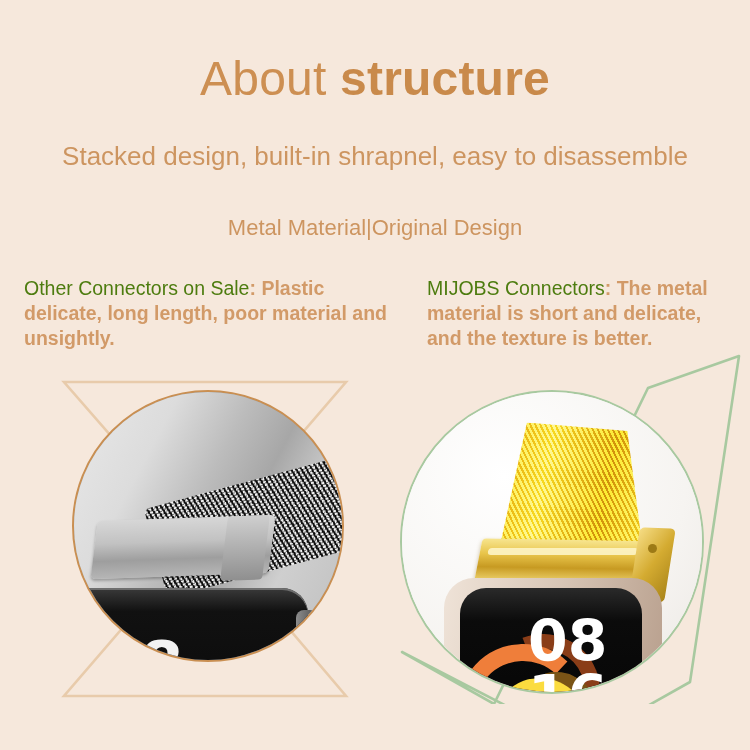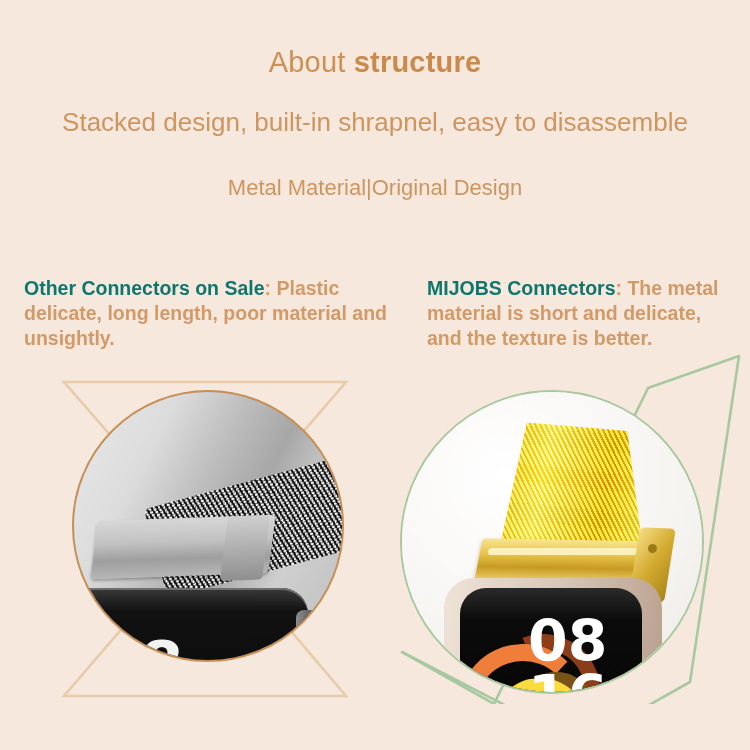--- a/index.html
+++ b/index.html
@@ -23,23 +23,23 @@
   }
 
   
   .header {
     position: absolute;
     top: 0; left: 0;
     width: 750px;
     text-align: center;
   }
   .title {
-    margin: 0;
+    margin: 17px;
     padding-top: 38px;
-    font-size: 29px;
+    font-size: 48px;
     line-height: 48px;
     color: #cd8f52;
     letter-spacing: 0.2px;
     white-space: nowrap;
   }
   .title .t-light {
     font-weight: 400;
   }
   .title .t-bold {
     font-weight: 700;
@@ -48,40 +48,40 @@
   .subtitle {
     margin: 0;
     padding-top: 20px;
     font-size: 26px;
     line-height: 32px;
     font-weight: 400;
     color: #cd9560;
     white-space: nowrap;
   }
   .subtitle2 {
-    margin: 10px;
+    margin: 16px;
     padding-top: 26px;
     font-size: 22px;
     line-height: 28px;
     font-weight: 400;
     color: #cd9560;
     white-space: nowrap;
   }
 
   
   .col-text {
     position: absolute;
     font-size: 19.5px;
     line-height: 25px;
     color: #d29a68;
     font-weight: 600;
   }
   .col-text .lead {
-    font-weight: 700;
-    color: #0f766e;
+    font-weight: 400;
+    color: #4d7c0f;
   }
   .col-text-left {
     left: 24px;
     top: 276px;
     width: 370px;
   }
   .col-text-right {
     left: 427px;
     top: 276px;
     width: 310px;

